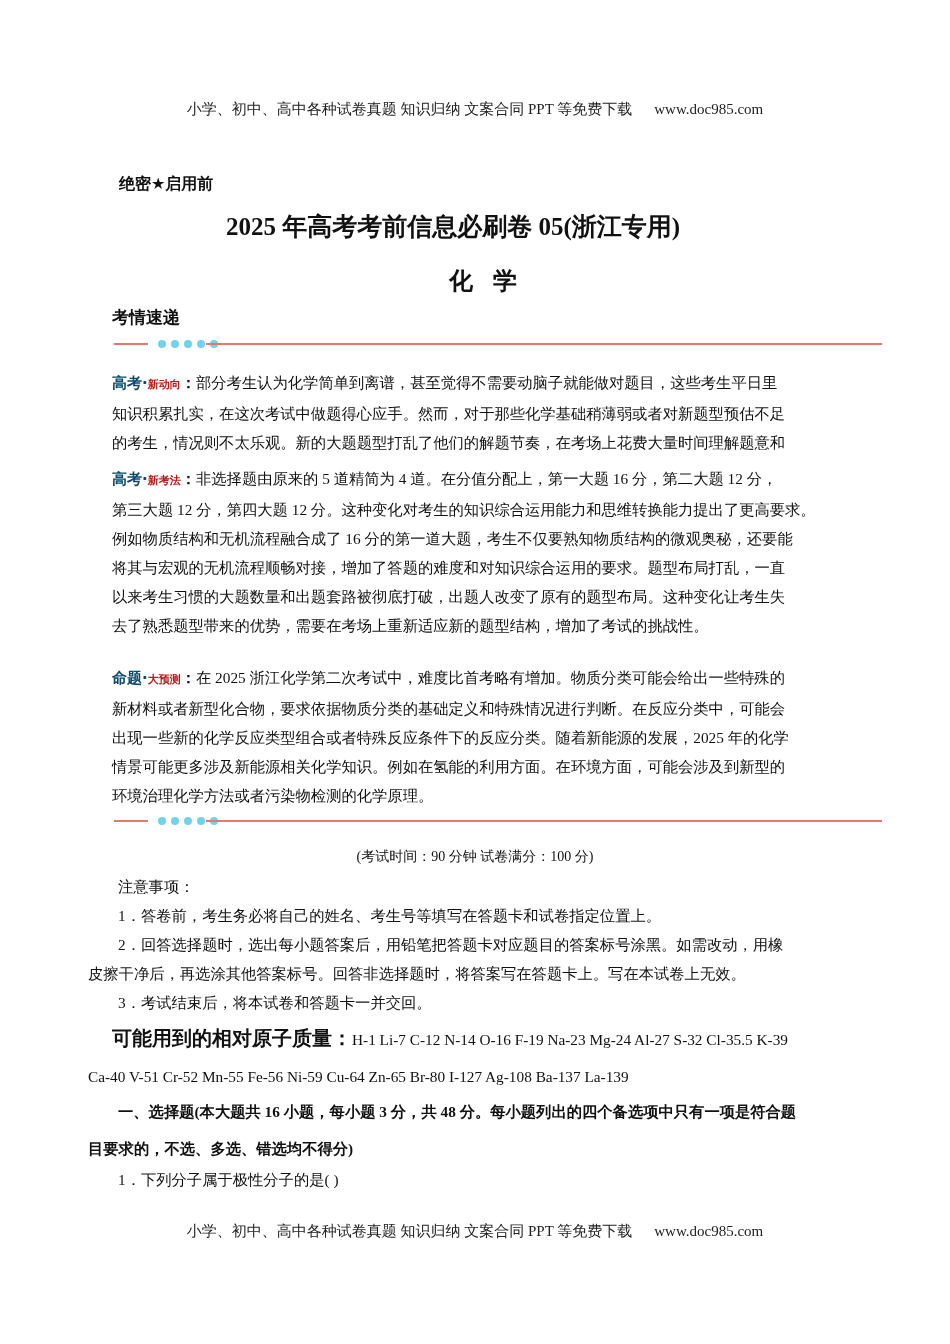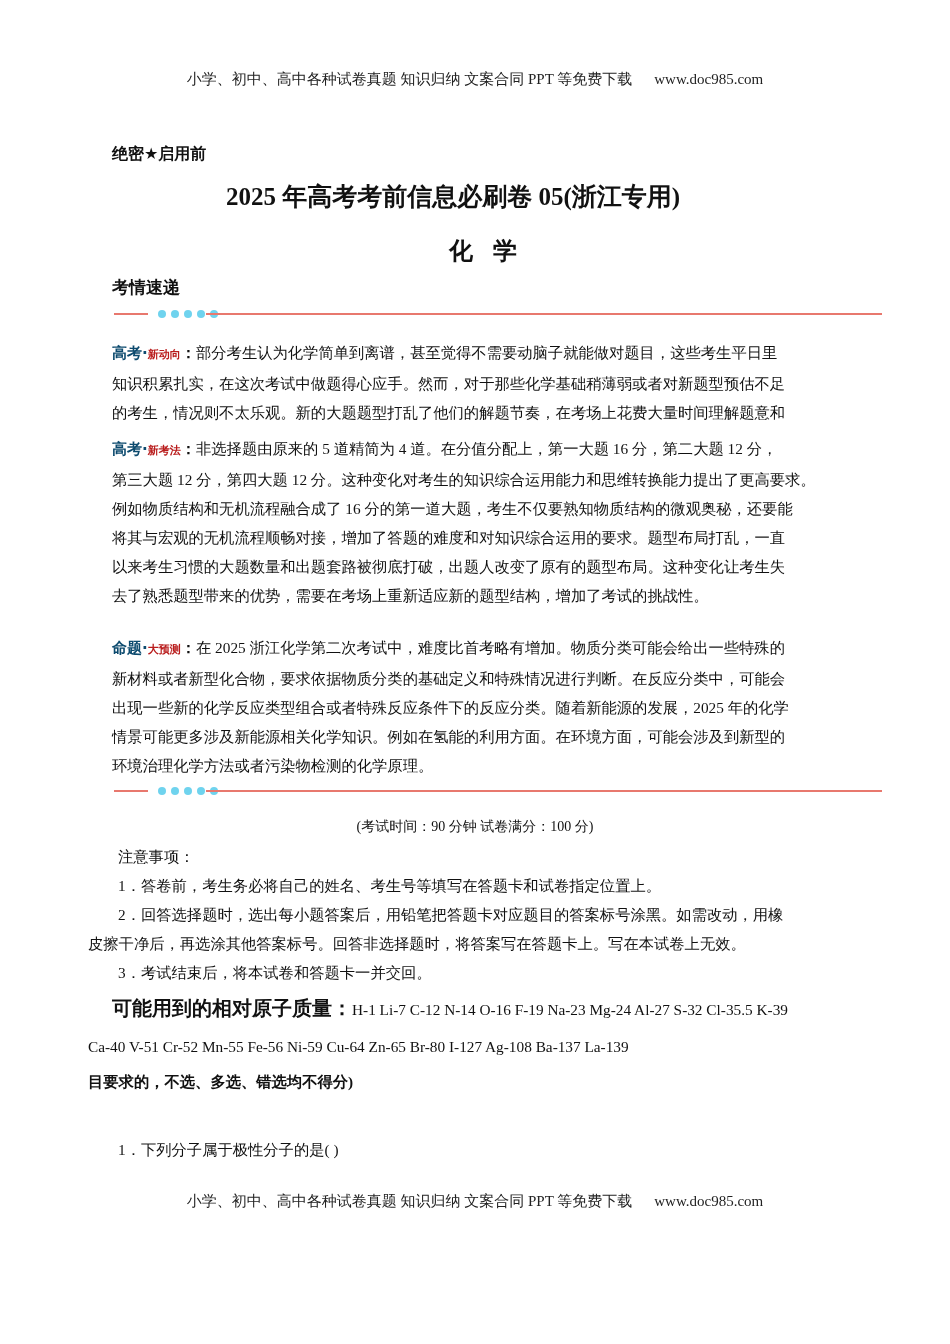--- a/index.html
+++ b/index.html
@@ -1,23 +1,23 @@
 <!DOCTYPE html>
 <html><head>
 <meta charset="utf-8">
 <style>
   html, body { margin: 0; padding: 0; background: #ffffff; }
   body { width: 950px; height: 1344px; position: relative; overflow: hidden;
          font-family: "Liberation Serif", "DejaVu Serif", serif; color: #111; }
-  .abs { position: absolute; }
+  .abs { position: absolute; margin-top: 30px; }
   .header-banner, .footer-banner { left: 0; width: 950px; text-align: center; font-size: 15px; color: #222; }
   .header-banner { top: 70px; }
   .footer-banner { top: 1192px; }
   .banner-url { margin-left: 22px; }
-  .secret { left: 112px; top: 144px; font-size: 16px; font-weight: bold; font-family: "DejaVu Sans", sans-serif; }
+  .secret { left: 119px; top: 144px; font-size: 16px; font-weight: bold; font-family: "DejaVu Sans", sans-serif; }
   .title { left: 0; width: 906px; top: 180px; text-align: center; font-size: 25px; font-weight: bold; }
   .subject { left: 0; width: 950px; top: 235px; text-align: center; font-size: 24px; font-weight: bold; font-family: "DejaVu Sans", sans-serif; letter-spacing: 20px; padding-left: 18px; }
   .kqsd { left: 112px; top: 276px; font-size: 17px; font-weight: bold; font-family: "DejaVu Sans", sans-serif; }
   .divider { left: 114px; width: 768px; height: 12px; }
   .divider .line-l { position: absolute; left: 0; top: 5px; width: 34px; height: 2px; background: #e8786e; }
   .divider .dots { position: absolute; left: 44px; top: 2px; display: flex; gap: 5px; }
   .divider .dot { width: 8px; height: 8px; border-radius: 50%; background: #6fd3ee; }
   .divider .line-r { position: absolute; left: 92px; right: 0; top: 5px; height: 2px; background: #e8786e; }
   .para { left: 112px; width: 775px; font-size: 15.3px; line-height: 29px; }
   .para .lbl-black { font-weight: bold; font-family: "DejaVu Sans", sans-serif; color: #0c4a6e; font-size: 15px; }
@@ -100,20 +100,21 @@
   <span class="line">皮擦干净后，再选涂其他答案标号。回答非选择题时，将答案写在答题卡上。写在本试卷上无效。</span>
   <span class="line indent">3．考试结束后，将本试卷和答题卡一并交回。</span>
 </div>
 
 <div class="abs atomic" style="top:990px;">
   <span class="line" style="padding-left:24px;"><span class="bold">可能用到的相对原子质量：</span><span>H-1  Li-7  C-12  N-14   O-16  F-19   Na-23  Mg-24  Al-27  S-32  Cl-35.5   K-39</span></span>
   <span class="line">Ca-40  V-51   Cr-52  Mn-55   Fe-56   Ni-59  Cu-64  Zn-65  Br-80  I-127  Ag-108  Ba-137  La-139</span>
 </div>
 
 <div class="abs section" style="top:1063px;">
+  <span class="line" style="padding-left:30px;">一、选择题(本大题共 16 小题，每小题 3 分，共 48 分。每小题列出的四个备选项中只有一项是符合题</span>
   <span class="line">目要求的，不选、多选、错选均不得分)</span>
 </div>
 
 <div class="abs q1">1．下列分子属于极性分子的是(    )</div>
 
 <div class="abs footer-banner">
   <span>小学、初中、高中各种试卷真题  知识归纳  文案合同  PPT 等免费下载</span><span class="banner-url">www.doc985.com</span>
 </div>
 
 </body></html>

